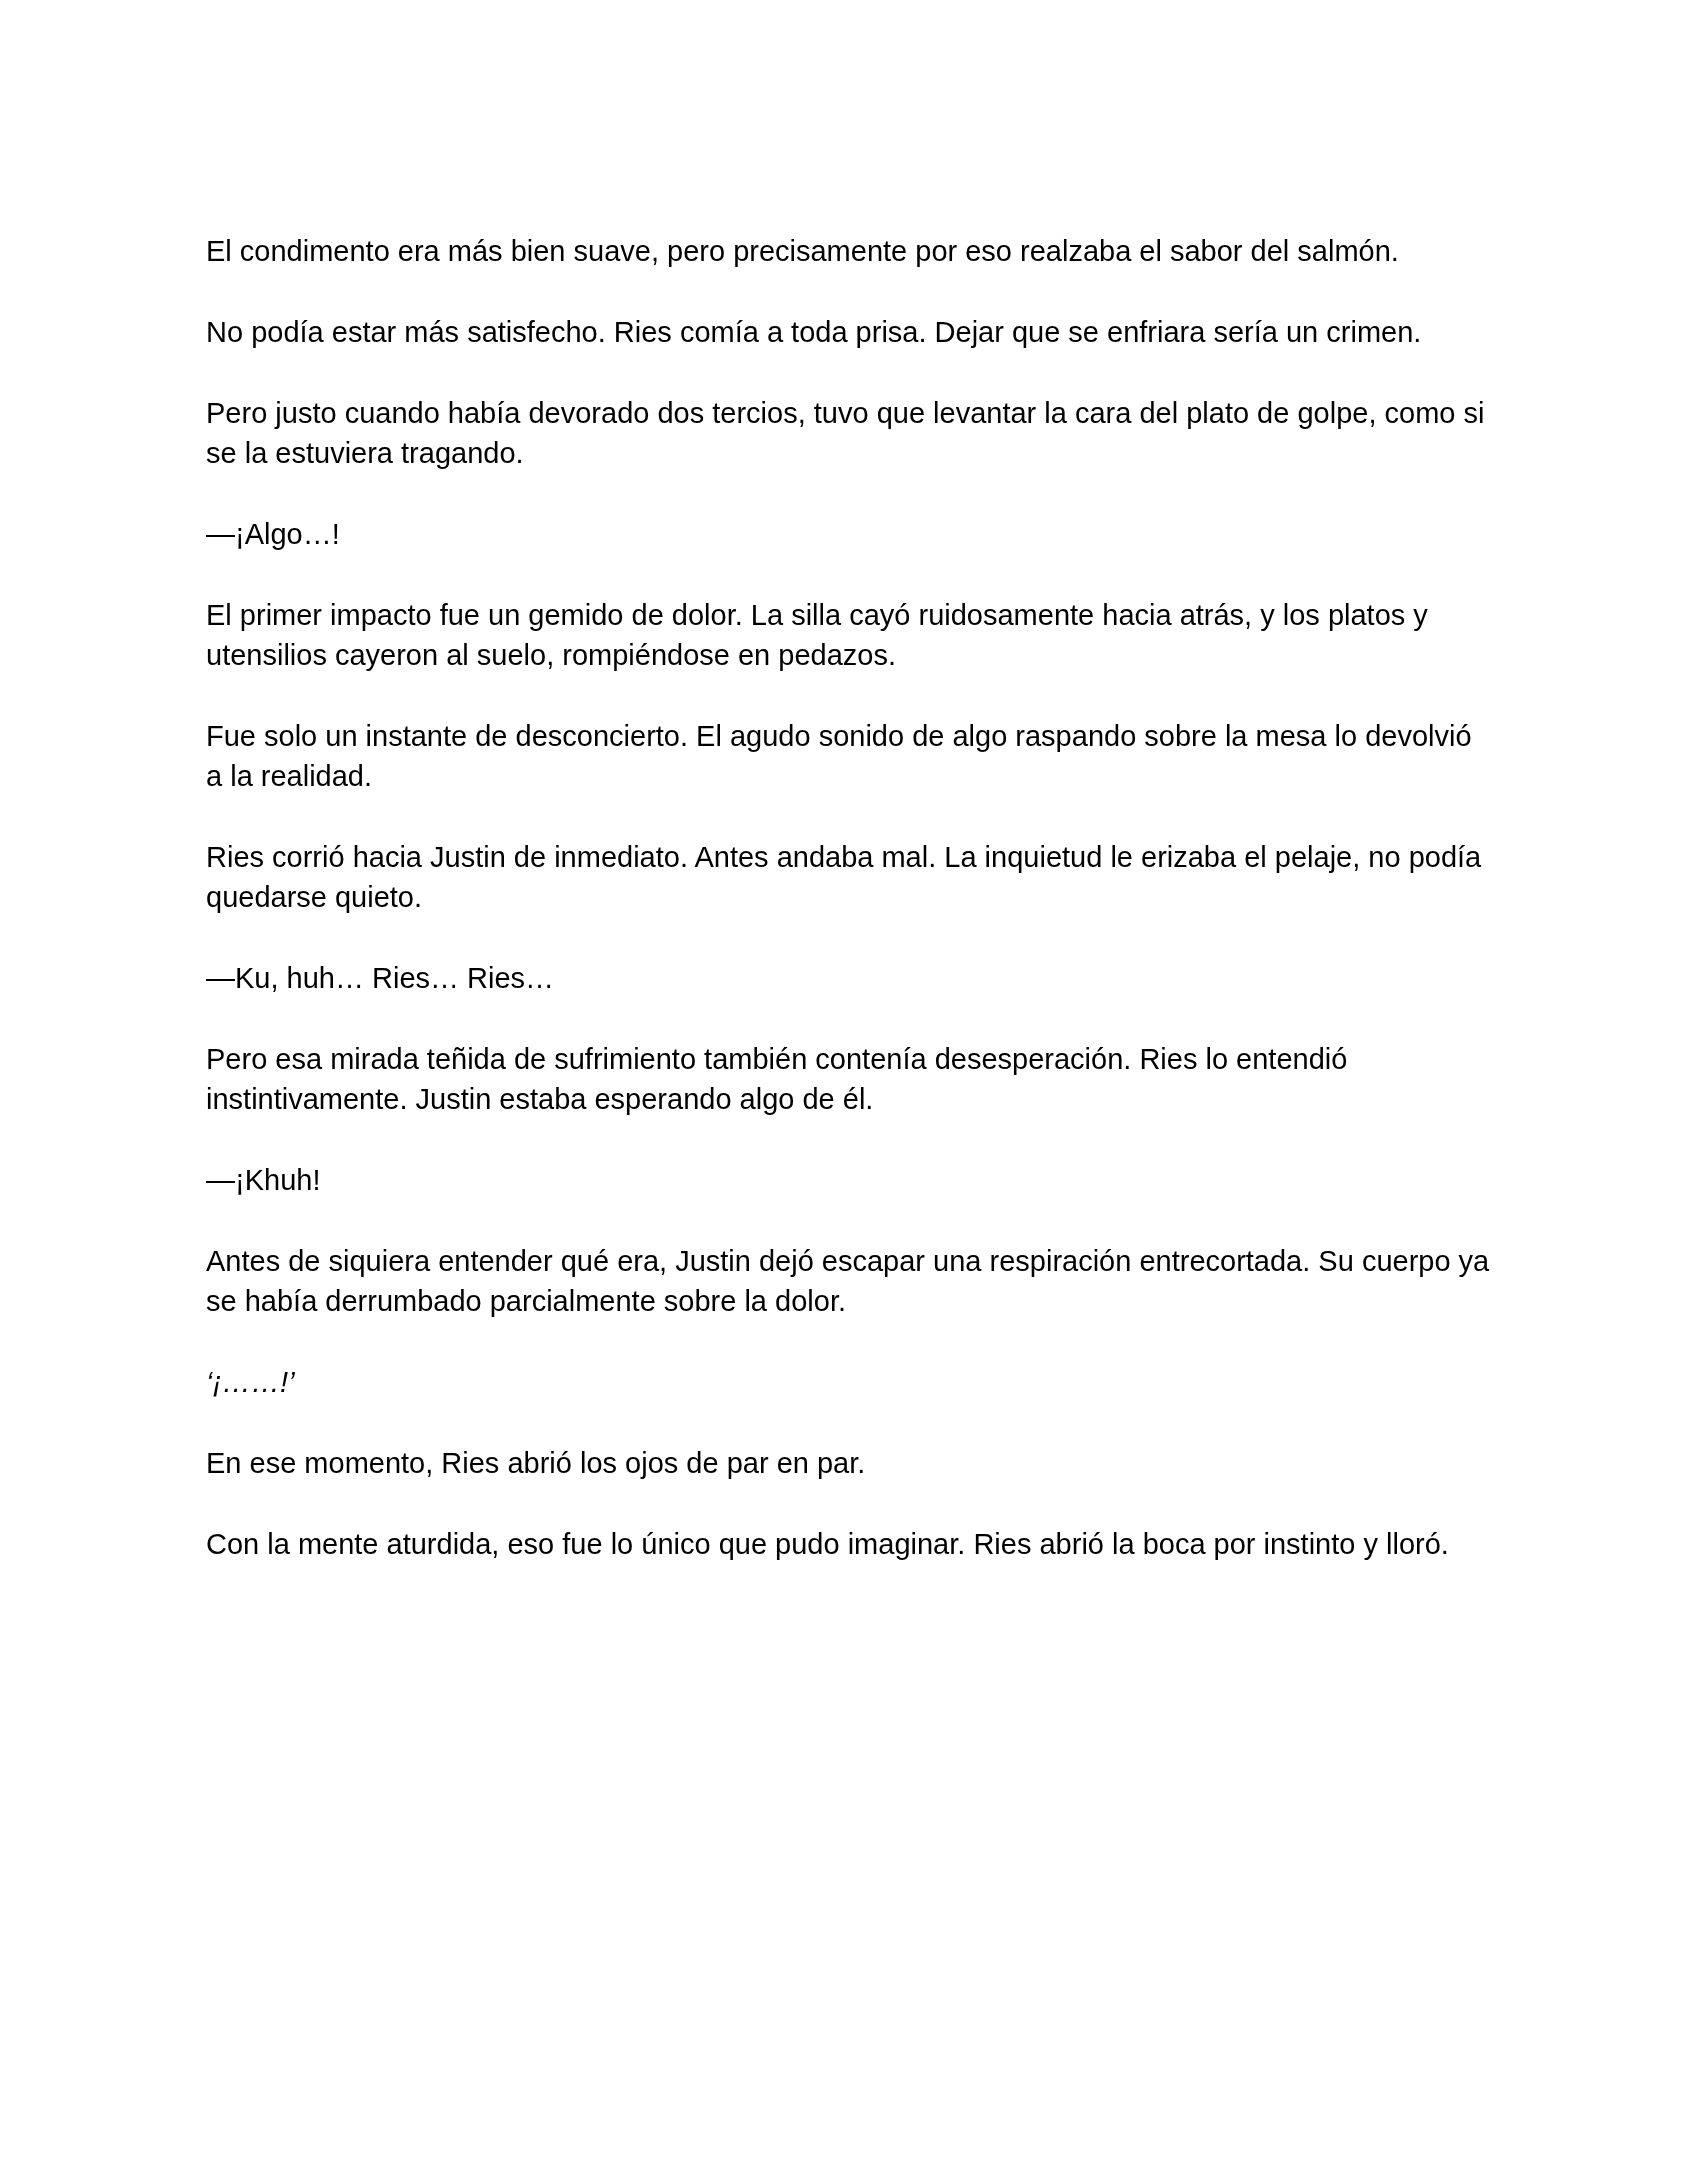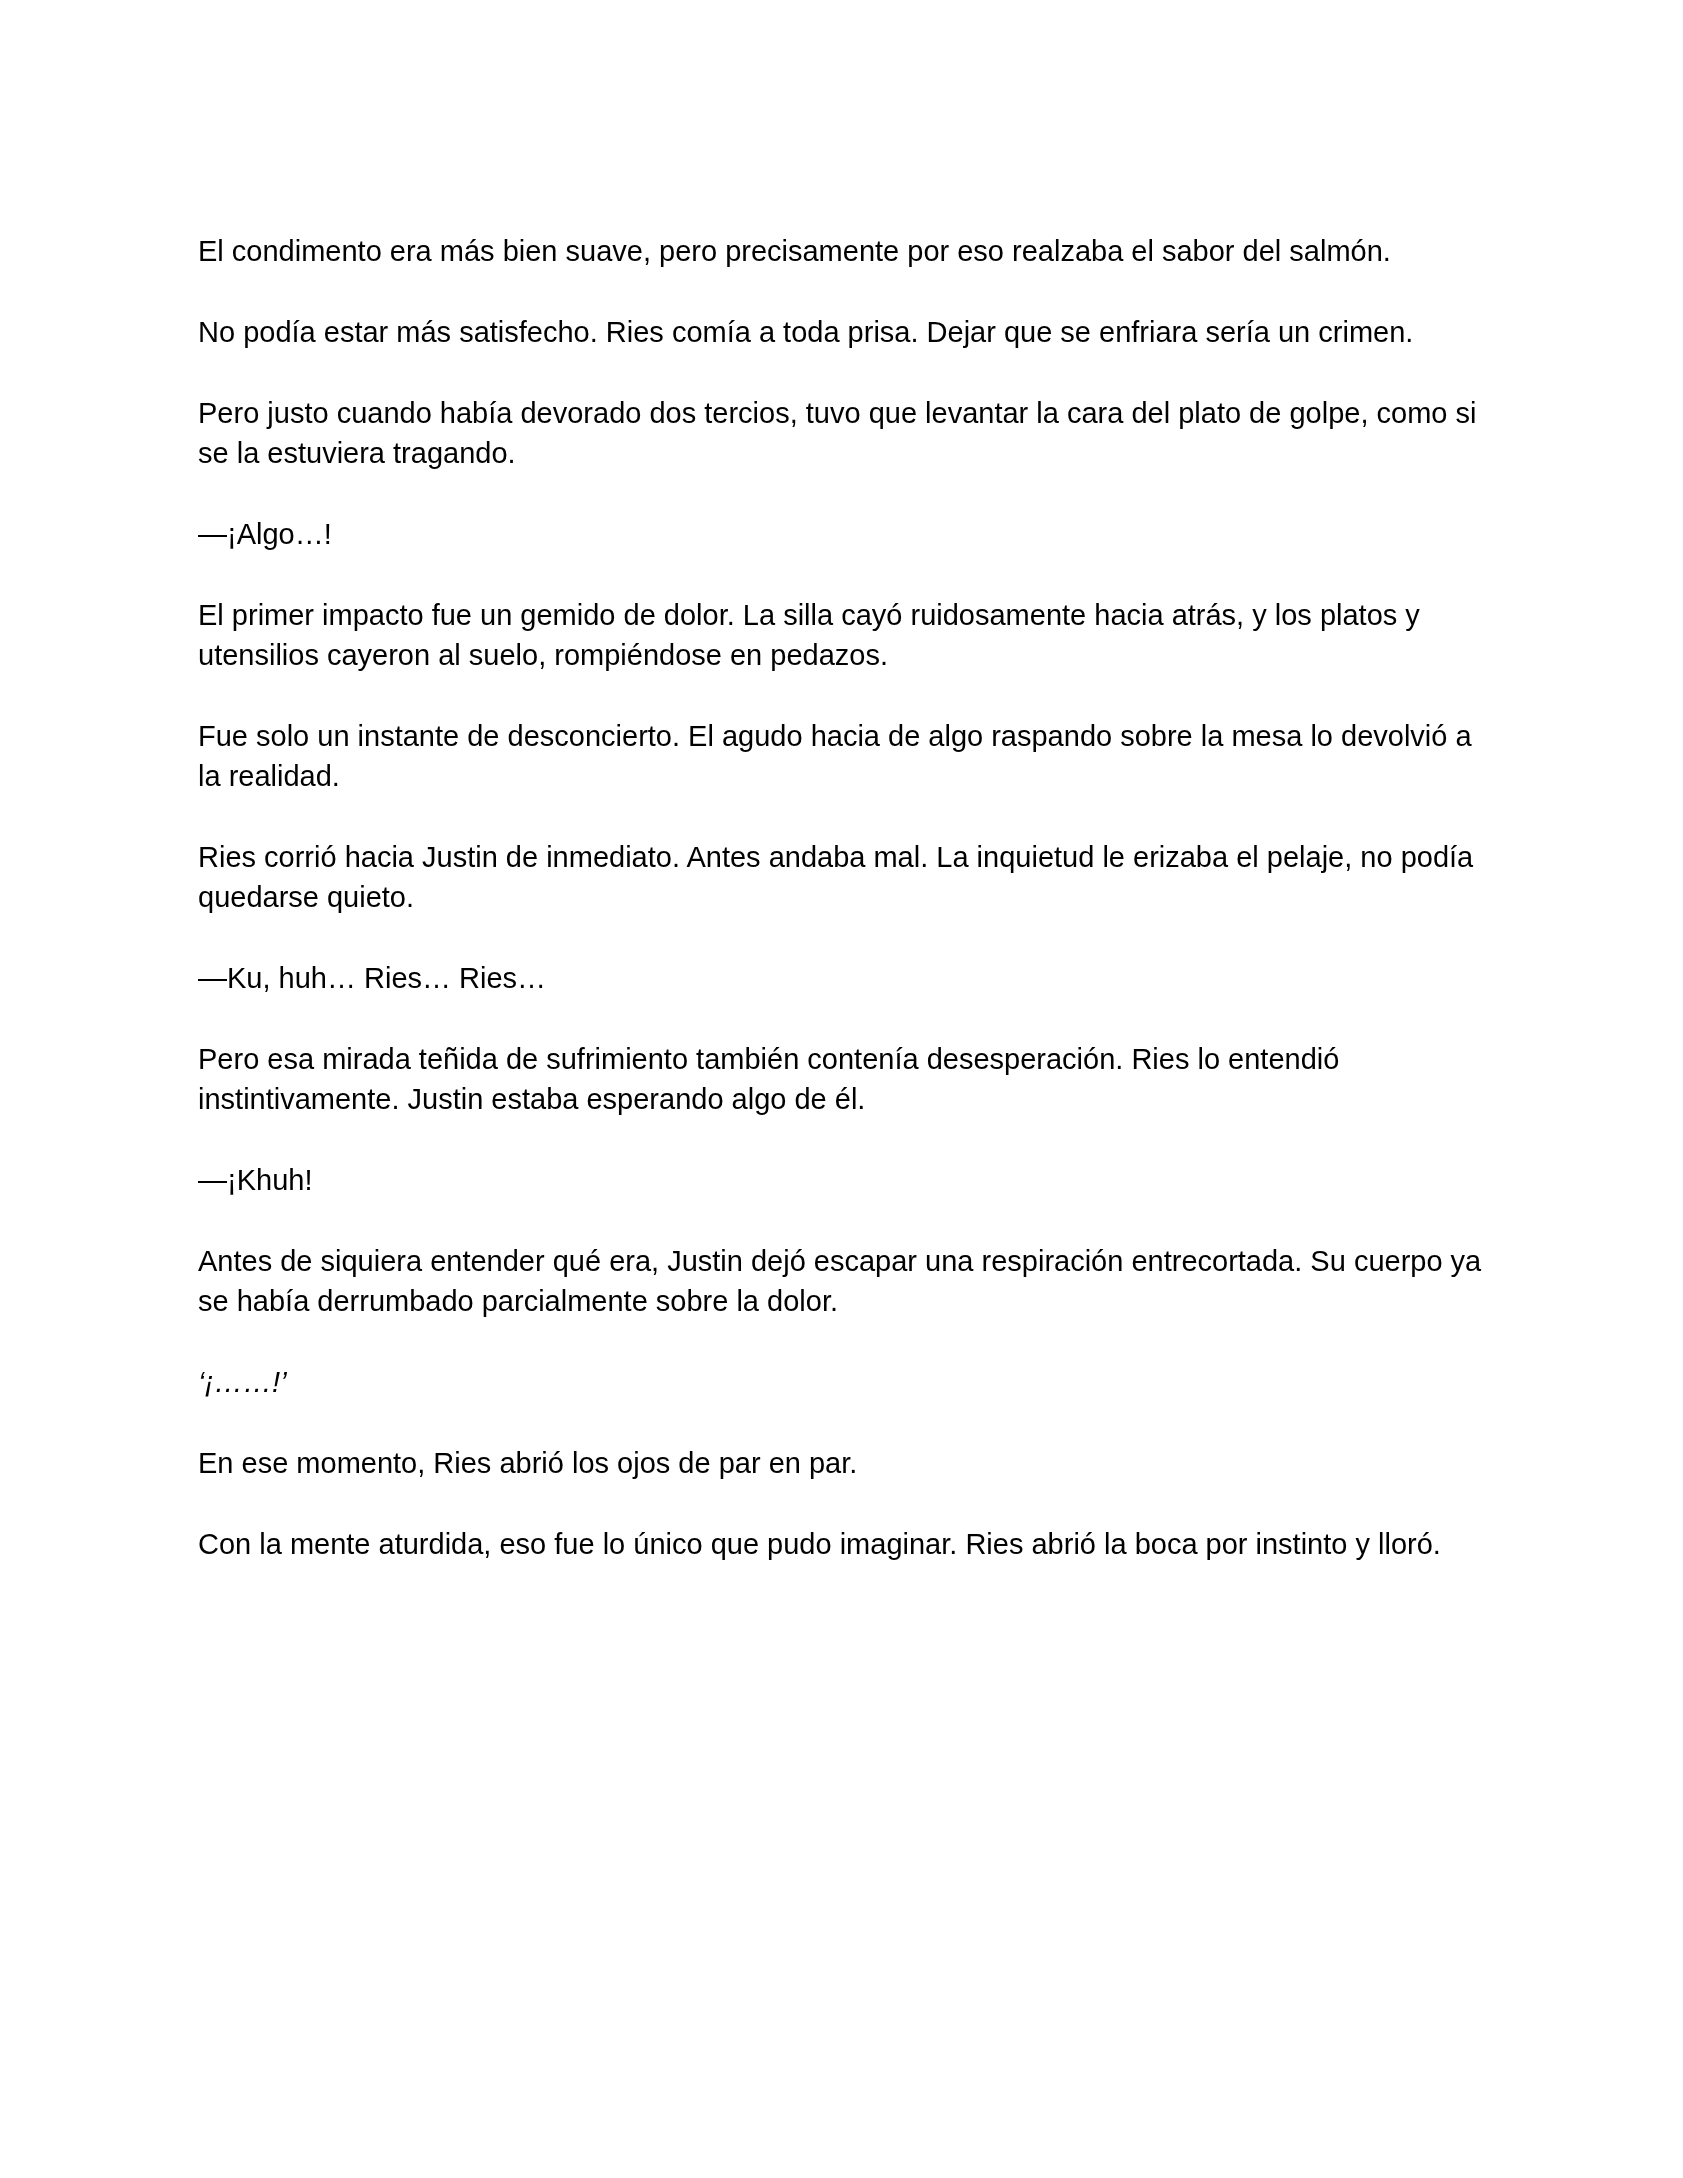--- a/index.html
+++ b/index.html
@@ -19,38 +19,38 @@
     left: 198px;
     top: 231px;
     width: 1297px;
     font-family: "Liberation Sans", sans-serif;
     font-size: 29px;
     line-height: 40px;
     color: #000000;
     text-align: left;
   }
   .text-column p {
-    margin: 0 0 41px 0;
+    margin: 0 0 41px 8px;
     padding: 0;
   }
   .text-column p.italic {
     font-style: italic;
   }
 </style>
 </head>
 <body>
 
 <div class="page">
   <div class="text-column">
     <p>El condimento era más bien suave, pero precisamente por eso realzaba el sabor del salmón.</p>
     <p>No podía estar más satisfecho. Ries comía a toda prisa. Dejar que se enfriara sería un crimen.</p>
     <p>Pero justo cuando había devorado dos tercios, tuvo que levantar la cara del plato de golpe, como si se la estuviera tragando.</p>
     <p>—¡Algo…!</p>
     <p>El primer impacto fue un gemido de dolor. La silla cayó ruidosamente hacia atrás, y los platos y utensilios cayeron al suelo, rompiéndose en pedazos.</p>
-    <p>Fue solo un instante de desconcierto. El agudo hacia de algo raspando sobre la mesa lo devolvió a la realidad.</p>
+    <p>Fue solo un instante de desconcierto. El agudo sonido de algo raspando sobre la mesa lo devolvió a la realidad.</p>
     <p>Ries corrió hacia Justin de inmediato. Antes andaba mal. La inquietud le erizaba el pelaje, no podía quedarse quieto.</p>
     <p>—Ku, huh… Ries… Ries…</p>
     <p>Pero esa mirada teñida de sufrimiento también contenía desesperación. Ries lo entendió instintivamente. Justin estaba esperando algo de él.</p>
     <p>—¡Khuh!</p>
     <p>Antes de siquiera entender qué era, Justin dejó escapar una respiración entrecortada. Su cuerpo ya se había derrumbado parcialmente sobre la dolor.</p>
     <p class="italic">‘¡……!’</p>
     <p>En ese momento, Ries abrió los ojos de par en par.</p>
     <p>Con la mente aturdida, eso fue lo único que pudo imaginar. Ries abrió la boca por instinto y lloró.</p>
   </div>
 </div>

